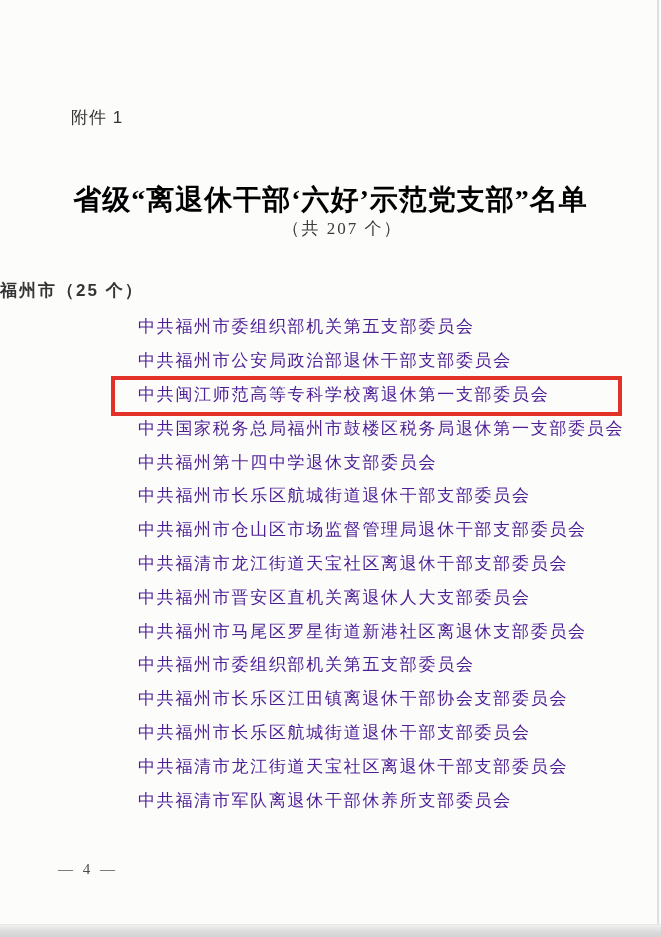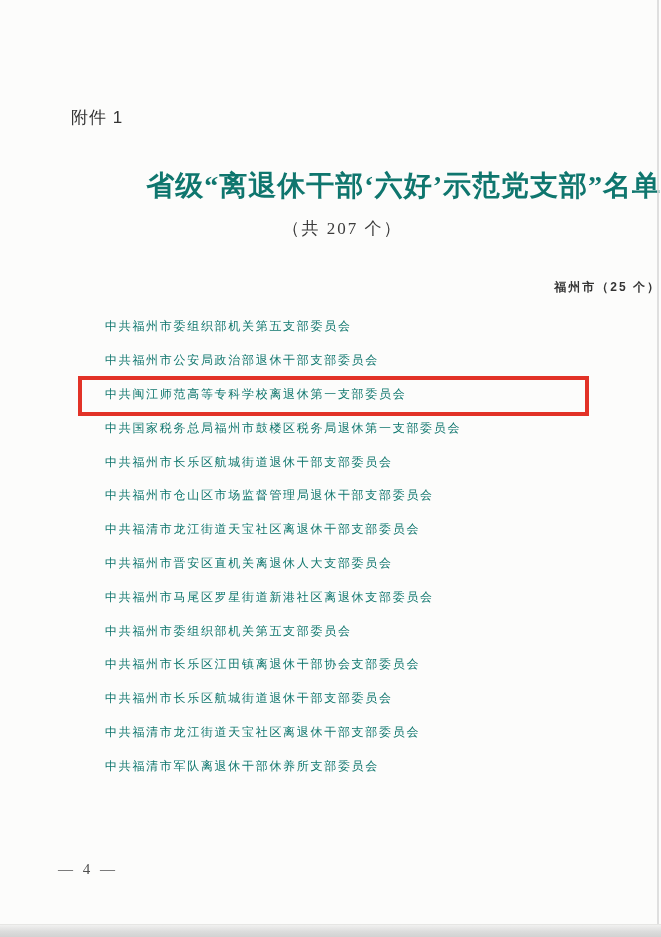--- a/index.html
+++ b/index.html
@@ -20,68 +20,69 @@
     position: absolute;
     left: 71px;
     top: 106px;
     font-family: "Liberation Sans", "DejaVu Sans", sans-serif;
     font-size: 17px;
     color: #333;
     letter-spacing: 1px;
   }
   .title {
     position: absolute;
-    top: 167px;
+    top: 181px;
     left: 0;
     width: 100%;
-    text-align: right;
+    text-align: center;
     font-family: "Liberation Serif", "DejaVu Serif", serif;
     font-size: 28px;
     font-weight: bold;
-    color: #0f766e;
+    color: #000000;
     letter-spacing: 1px;
     white-space: nowrap;
   }
   .count-note {
     position: absolute;
     top: 217px;
     left: 12px;
     width: 100%;
     text-align: center;
     font-size: 17px;
     color: #3c3c3c;
     letter-spacing: 2px;
   }
   .section-heading {
     position: absolute;
     top: 279px;
     left: 0;
     width: 100%;
-    text-align: right;
+    text-align: left;
     font-family: "Liberation Sans", "DejaVu Sans", sans-serif;
-    font-size: 12px;
+    font-size: 17px;
     font-weight: bold;
     color: #343434;
     letter-spacing: 2px;
   }
   .list {
     position: absolute;
     left: 105px;
     top: 310px;
     right: 40px;
   }
   .list-item {
     height: 33.8px;
     display: flex;
     align-items: center;
-    font-size: 12px;
+    font-size: 17px;
     letter-spacing: 1.7px;
-    color: #0f766e;
+    color: #4c1d95;
     white-space: nowrap;
     position: relative;
+    margin-left: 33px;
   }
   .list-item.highlighted::before {
     content: "";
     position: absolute;
     left: -27px;
     top: -2px;
     width: 503px;
     height: 32px;
     border: 4px solid var(--highlight-box, #e23227);
     pointer-events: none;
@@ -124,20 +125,21 @@
 
   <div class="count-note">（共 207 个）</div>
 
   <h2 class="section-heading">福州市（25 个）</h2>
 
   <div class="list" id="branch-list">
       <div class="list-item">中共福州市委组织部机关第五支部委员会</div>
       <div class="list-item">中共福州市公安局政治部退休干部支部委员会</div>
       <div class="list-item highlighted">中共闽江师范高等专科学校离退休第一支部委员会</div>
       <div class="list-item">中共国家税务总局福州市鼓楼区税务局退休第一支部委员会</div>
+      <div class="list-item">中共福州第十四中学退休支部委员会</div>
       <div class="list-item">中共福州市长乐区航城街道退休干部支部委员会</div>
       <div class="list-item">中共福州市仓山区市场监督管理局退休干部支部委员会</div>
       <div class="list-item">中共福清市龙江街道天宝社区离退休干部支部委员会</div>
       <div class="list-item">中共福州市晋安区直机关离退休人大支部委员会</div>
       <div class="list-item">中共福州市马尾区罗星街道新港社区离退休支部委员会</div>
       <div class="list-item">中共福州市委组织部机关第五支部委员会</div>
       <div class="list-item">中共福州市长乐区江田镇离退休干部协会支部委员会</div>
       <div class="list-item">中共福州市长乐区航城街道退休干部支部委员会</div>
       <div class="list-item">中共福清市龙江街道天宝社区离退休干部支部委员会</div>
       <div class="list-item">中共福清市军队离退休干部休养所支部委员会</div>

